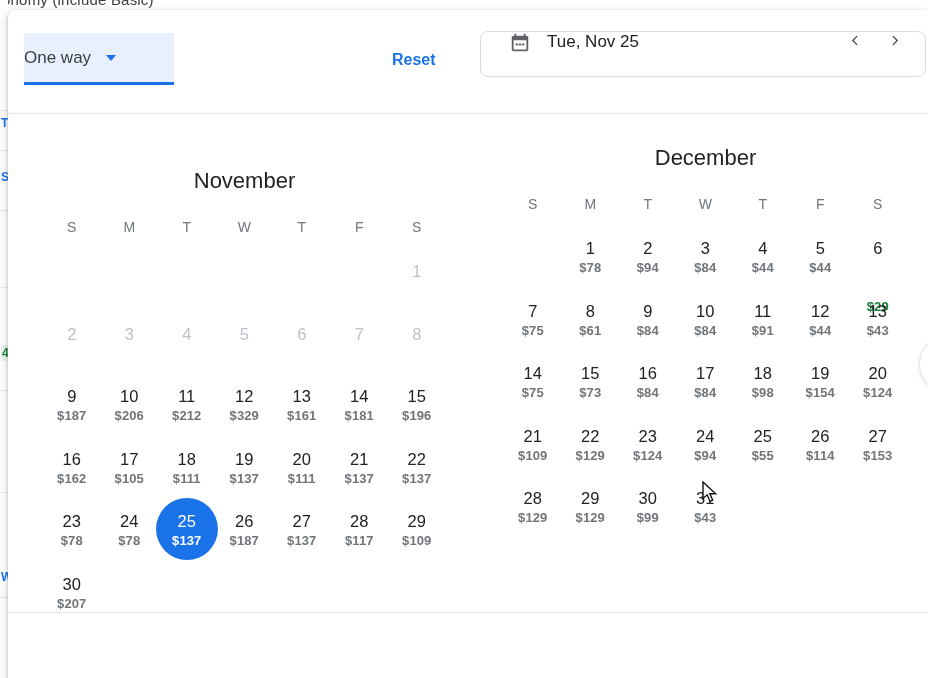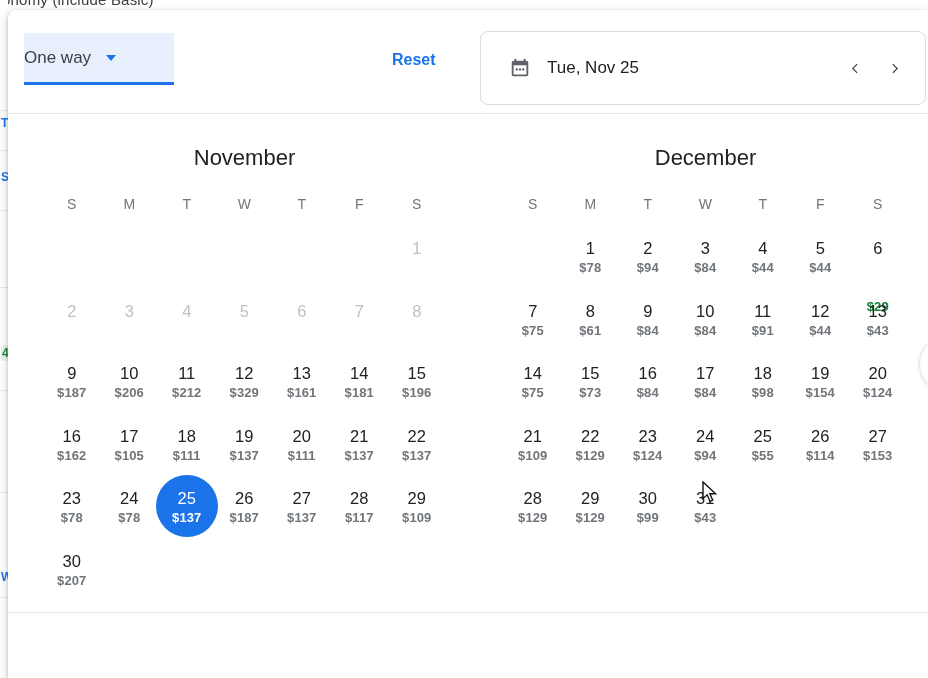--- a/index.html
+++ b/index.html
@@ -27,32 +27,32 @@
     background:#e8f0fe; border:none; border-bottom:3px solid #1a73e8;
     display:flex; align-items:center; gap:15px;
     font-size:17px; color:#3c4043; cursor:pointer; font-family:inherit;
   }
   .caret { width:0; height:0; border-left:5.5px solid transparent; border-right:5.5px solid transparent; border-top:6.5px solid #1a73e8; }
   .reset-btn {
     position:absolute; left:378px; top:40px; background:none; border:none;
     color:#1a73e8; font-size:16px; font-weight:bold; cursor:pointer; font-family:inherit;
   }
   .date-field {
-    position:absolute; left:472px; top:21px; width:446px; height:74px;
+    position:absolute; left:472px; top:21px; width:446px; height:46px;
     border:1px solid #dadce0; border-radius:8px; background:#fff;
-    display:flex; align-items:center; padding:0 22px 0 28px; gap:16px;
+    display:flex; align-items:flex-start; padding:0 22px 0 28px; gap:16px;
     font-size:17px; color:#202124; cursor:pointer;
   }
   .chevrons { margin-left:auto; display:flex; gap:22px; }
   .chev-btn { background:none; border:none; padding:2px; cursor:pointer; display:flex; align-items:center; }
   .header-divider { position:absolute; left:0; right:0; top:103px; height:1px; background:#e3e6e8; }
 
   
   .month { position:absolute; top:135px; width:403px; }
-  .month.m0 { left:35px; }
+  .month.m0 { left:35px;margin-top:23px; }
   .month.m1 { left:496px; }
   .month-title { text-align:center; font-size:22px; color:#202124; height:26px; line-height:26px; }
   .weekday-row { display:grid; grid-template-columns:repeat(7,57.5px); margin-top:25px; }
   .wd { text-align:center; font-size:14px; color:#70757a; height:16px; line-height:16px; }
   .weeks { display:grid; grid-template-columns:repeat(7,57.5px); grid-auto-rows:62.5px; margin-top:22px; }
   .cell { position:relative; display:flex; flex-direction:column; align-items:center; padding-top:3px; cursor:pointer; }
   .cell.empty, .cell.disabled { cursor:default; }
   .dnum { font-size:16.5px; line-height:22px; color:#202124; position:relative; z-index:1; }
   .cell.disabled .dnum { color:#bdc1c6; }
   .dprice { font-size:13px; line-height:15px; margin-top:1px; color:#70757a; font-weight:bold; letter-spacing:.1px; position:relative; z-index:1; }

